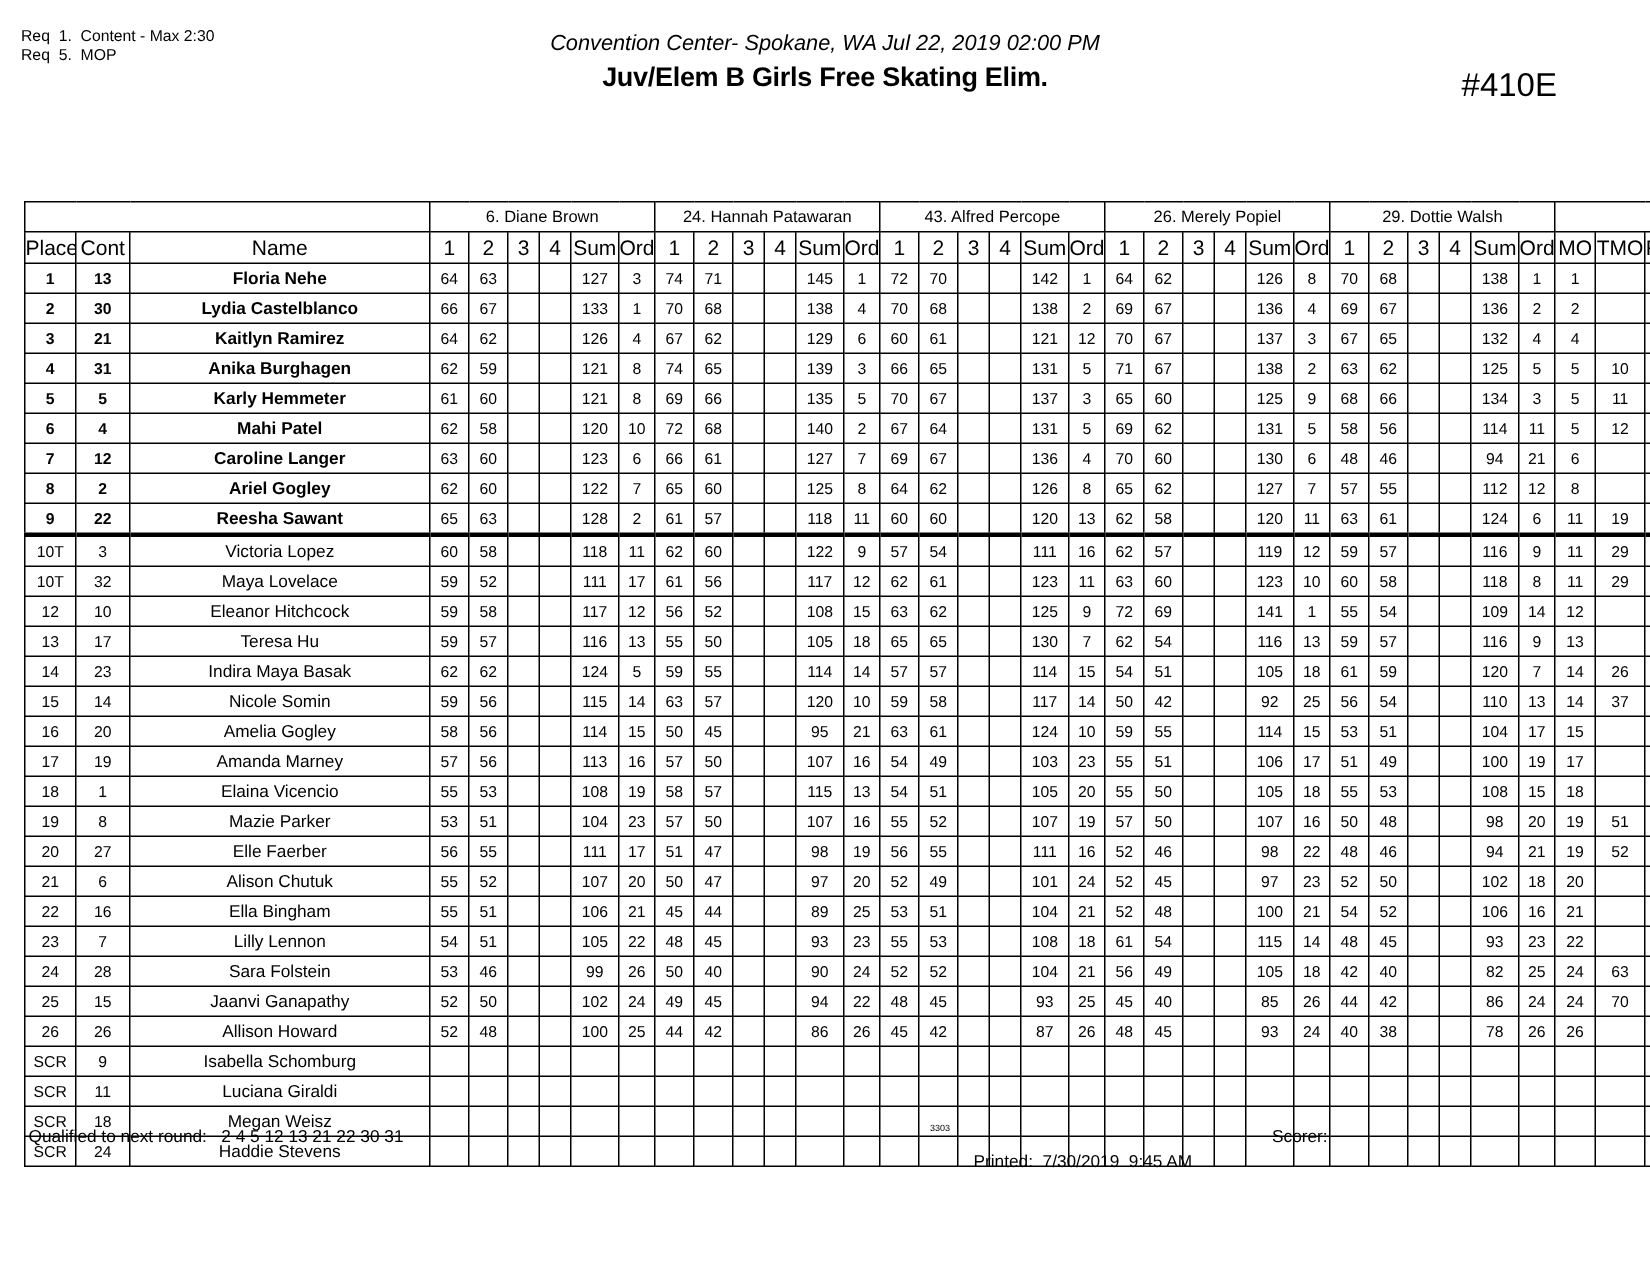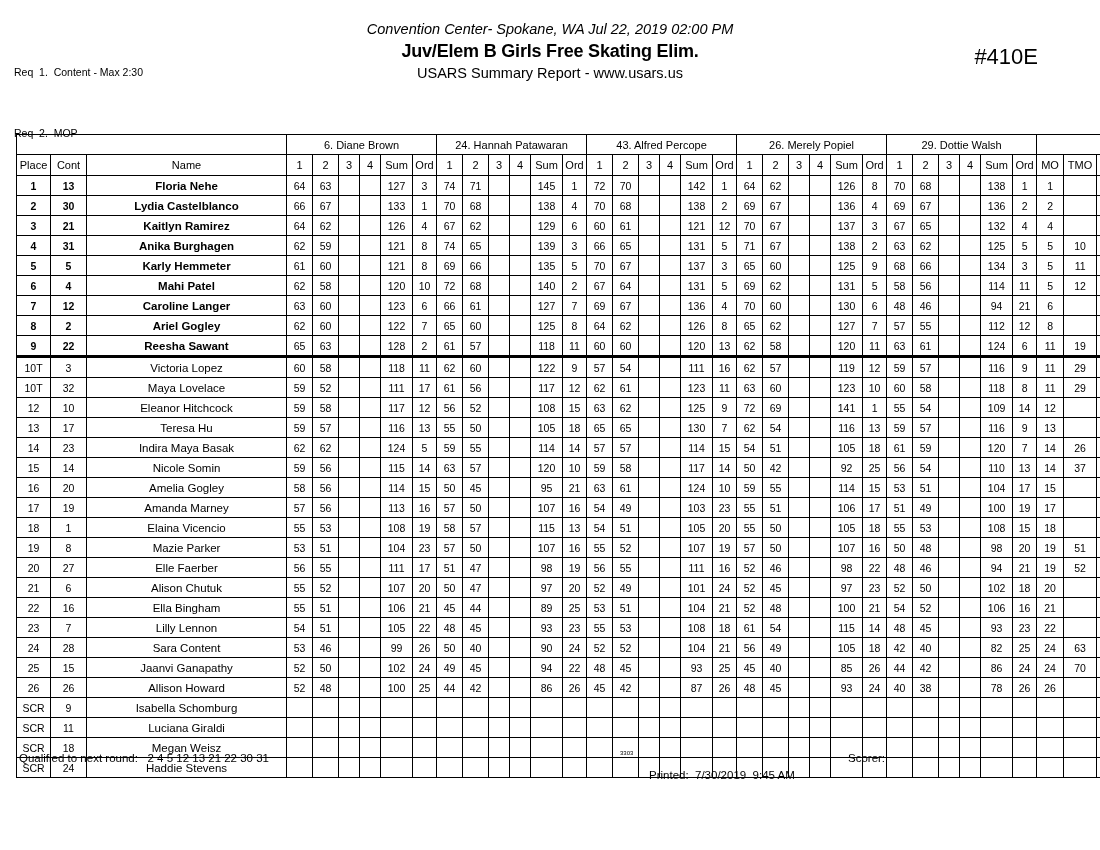--- a/index.html
+++ b/index.html
@@ -17,21 +17,21 @@
   }
 
   
   .req-block {
     position: absolute;
     left: 14px;
     top: 18px;
     font-size: 10.5px;
     line-height: 13px;
   }
-  .req-line { white-space: pre; margin-top: 48px; }
+  .req-line { white-space: pre; }
 
   
   .title-block {
     position: absolute;
     left: 0;
     right: 0;
     top: 20px;
     text-align: center;
   }
   .title-main {
@@ -91,21 +91,21 @@
   
   .judge-name-cell {
     text-align: left;
     padding-left: 5px;
     font-size: 11px;
     height: 21px;
   }
   .blank-banner { border: none; }
 
   
-  .colhead td { font-size: 11px; height: 20px; }
+  .colhead td { font-size: 14px; height: 20px; }
 
   
   .c-place { text-align: center; }
   .c-cont  { text-align: center; }
   .c-name  { text-align: left; padding-left: 6px; font-size: 11.5px; }
 
   
   .c-num { text-align: center; }
   .c-sum { text-align: center; }
   .c-ord { text-align: center; font-weight: bold; }
@@ -153,27 +153,26 @@
     position: absolute;
     left: 832px;
     top: 0;
   }
 </style>
 </head>
 <body>
 
 <div class="req-block">
   <div class="req-line">Req  1.  Content - Max 2:30</div>
-  <div class="req-line">Req  2.  MOP</div>
+  <div class="req-line">Req  5.  MOP</div>
 </div>
 
 <div class="title-block">
   <div class="title-venue">Convention Center- Spokane, WA  Jul 22, 2019  02:00 PM</div>
   <div class="title-event">Juv/Elem B Girls Free Skating Elim.</div>
-  <div class="title-report">USARS Summary Report - www.usars.us</div>
 </div>
 
 <div class="event-number">#410E</div>
 
 <table class="sheet">
   <colgroup id="cols">
       <col style="width: 34px;">
       <col style="width: 36px;">
       <col style="width: 200px;">
       <col style="width: 26px;">
@@ -1130,21 +1129,21 @@
         <td class="c-num"></td>
         <td class="c-sum">93</td>
         <td class="c-ord thick-l thick-r">23</td>
         <td class="c-num">22</td>
         <td class="c-num"></td>
         <td class="c-num">1</td>
       </tr>
       <tr>
         <td class="c-place">24</td>
         <td class="c-cont">28</td>
-        <td class="c-name">Sara Content</td>
+        <td class="c-name">Sara Folstein</td>
         <td class="c-num thick-l">53</td>
         <td class="c-num">46</td>
         <td class="c-num"></td>
         <td class="c-num"></td>
         <td class="c-sum">99</td>
         <td class="c-ord thick-l">26</td>
         <td class="c-num thick-l">50</td>
         <td class="c-num">40</td>
         <td class="c-num"></td>
         <td class="c-num"></td>

